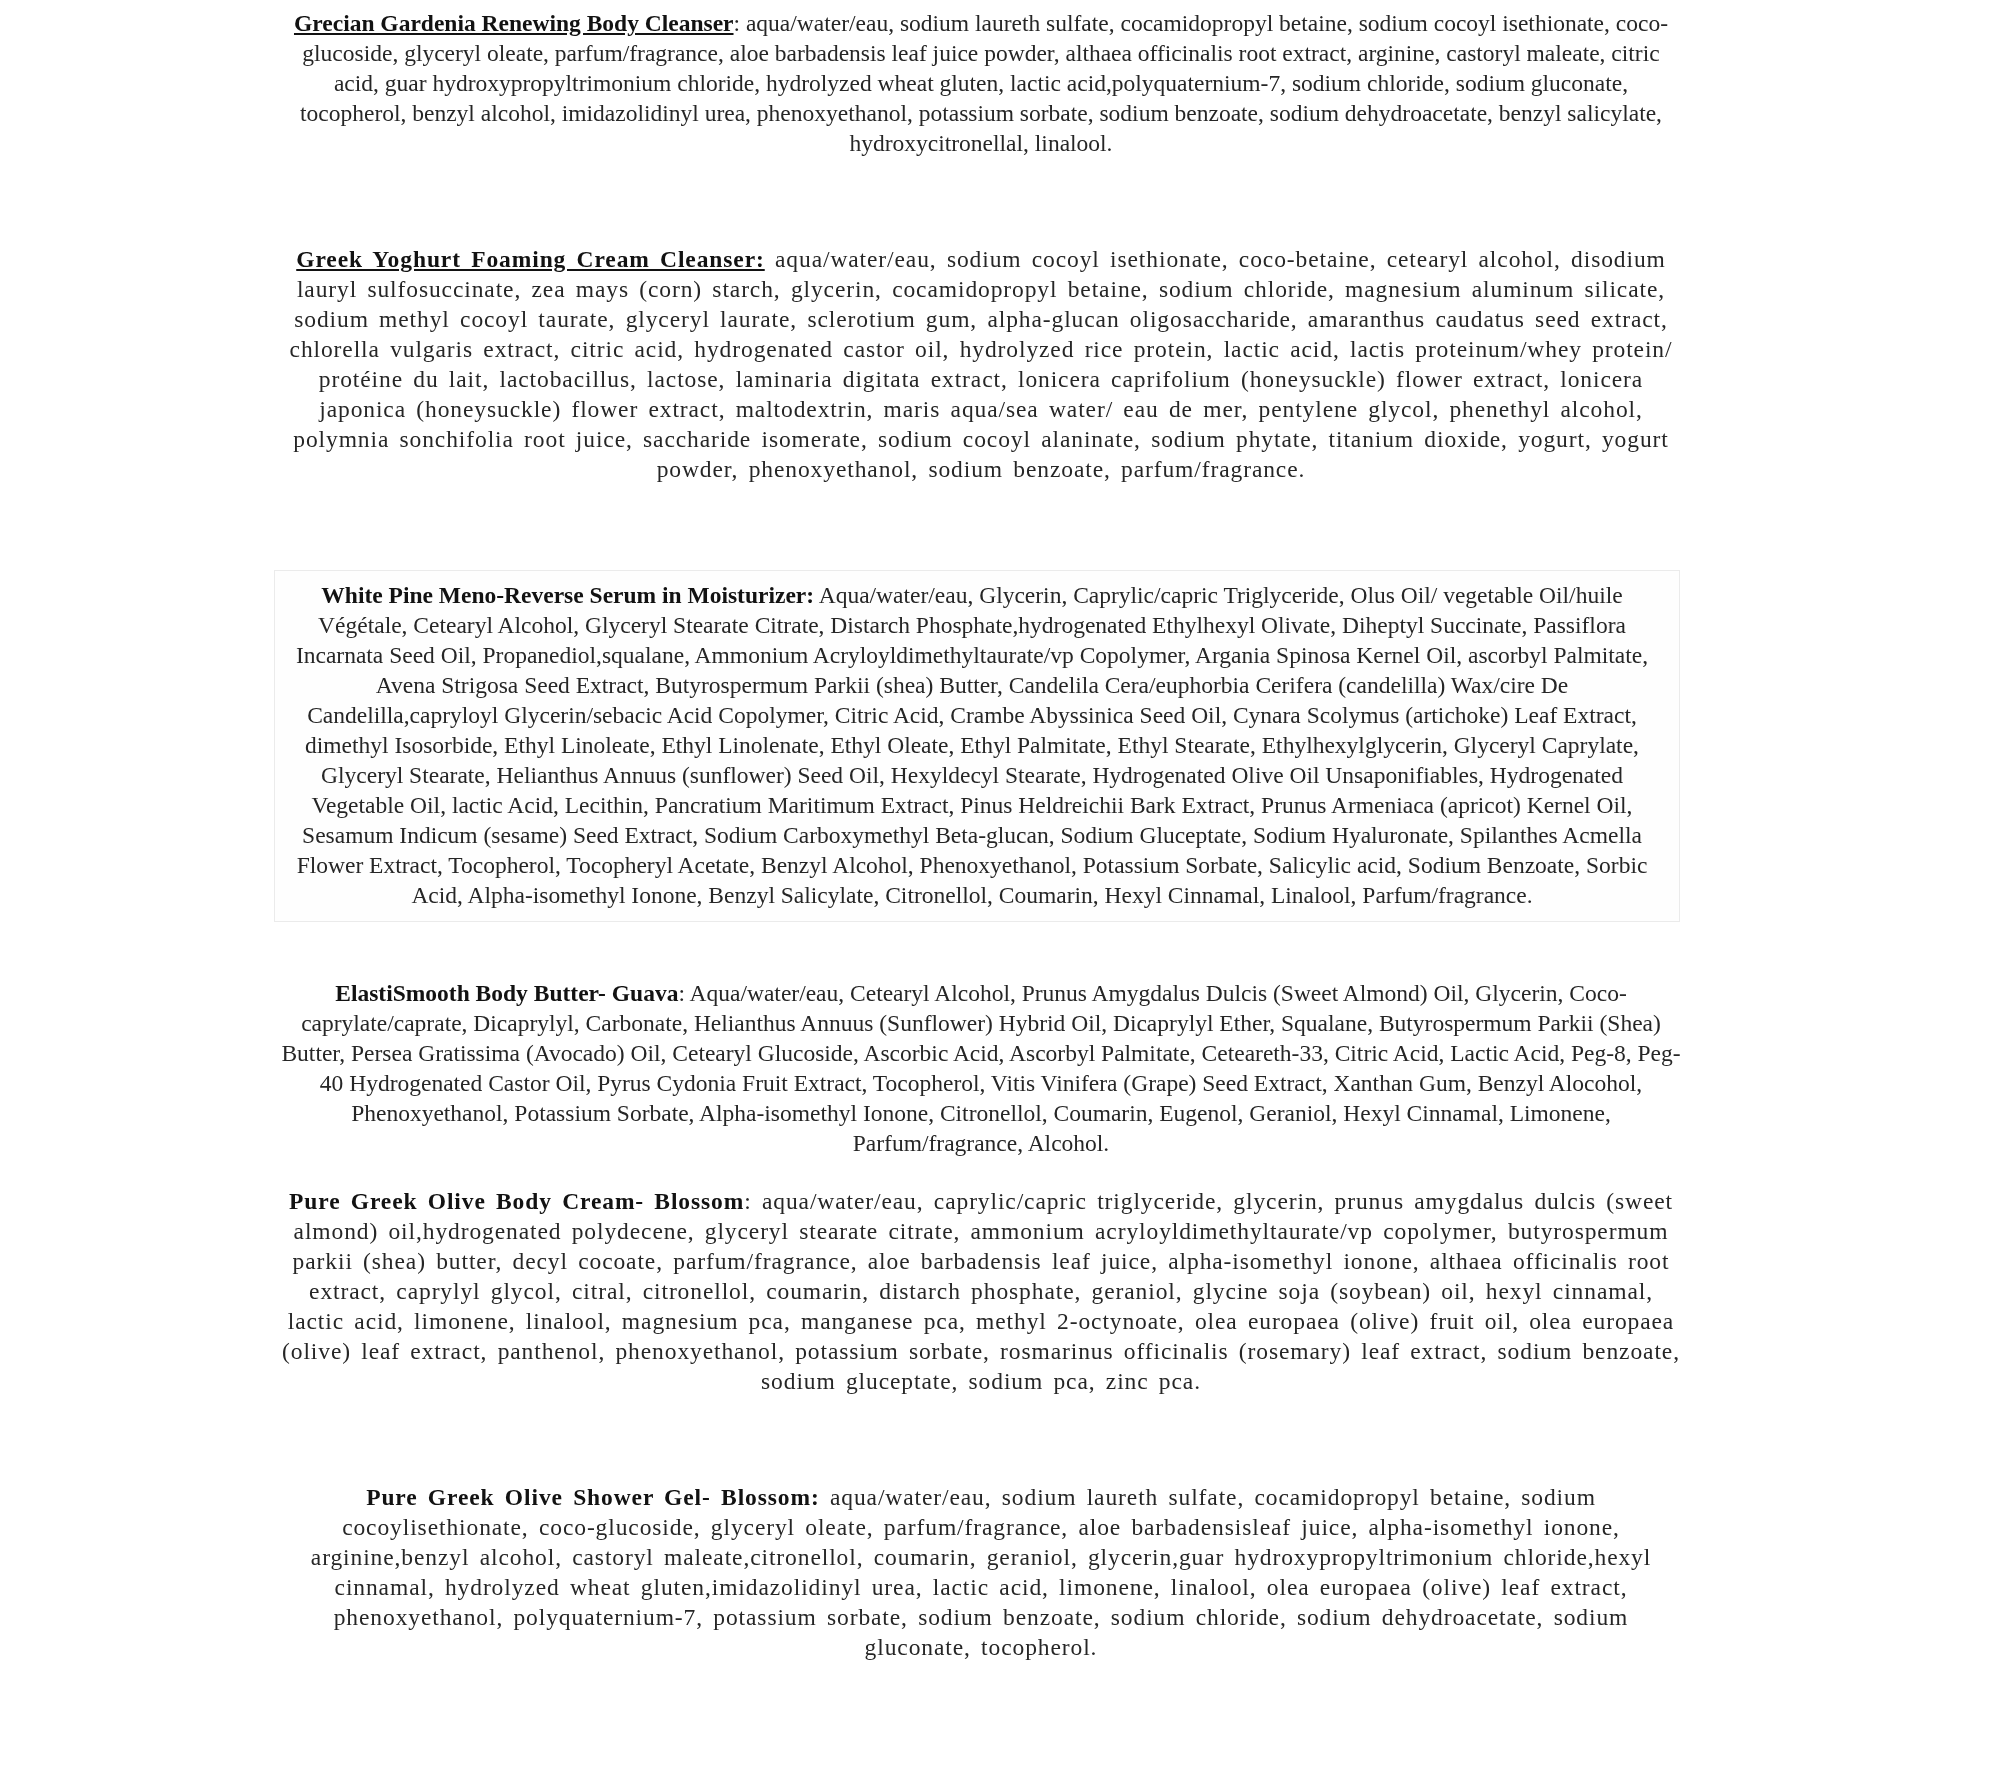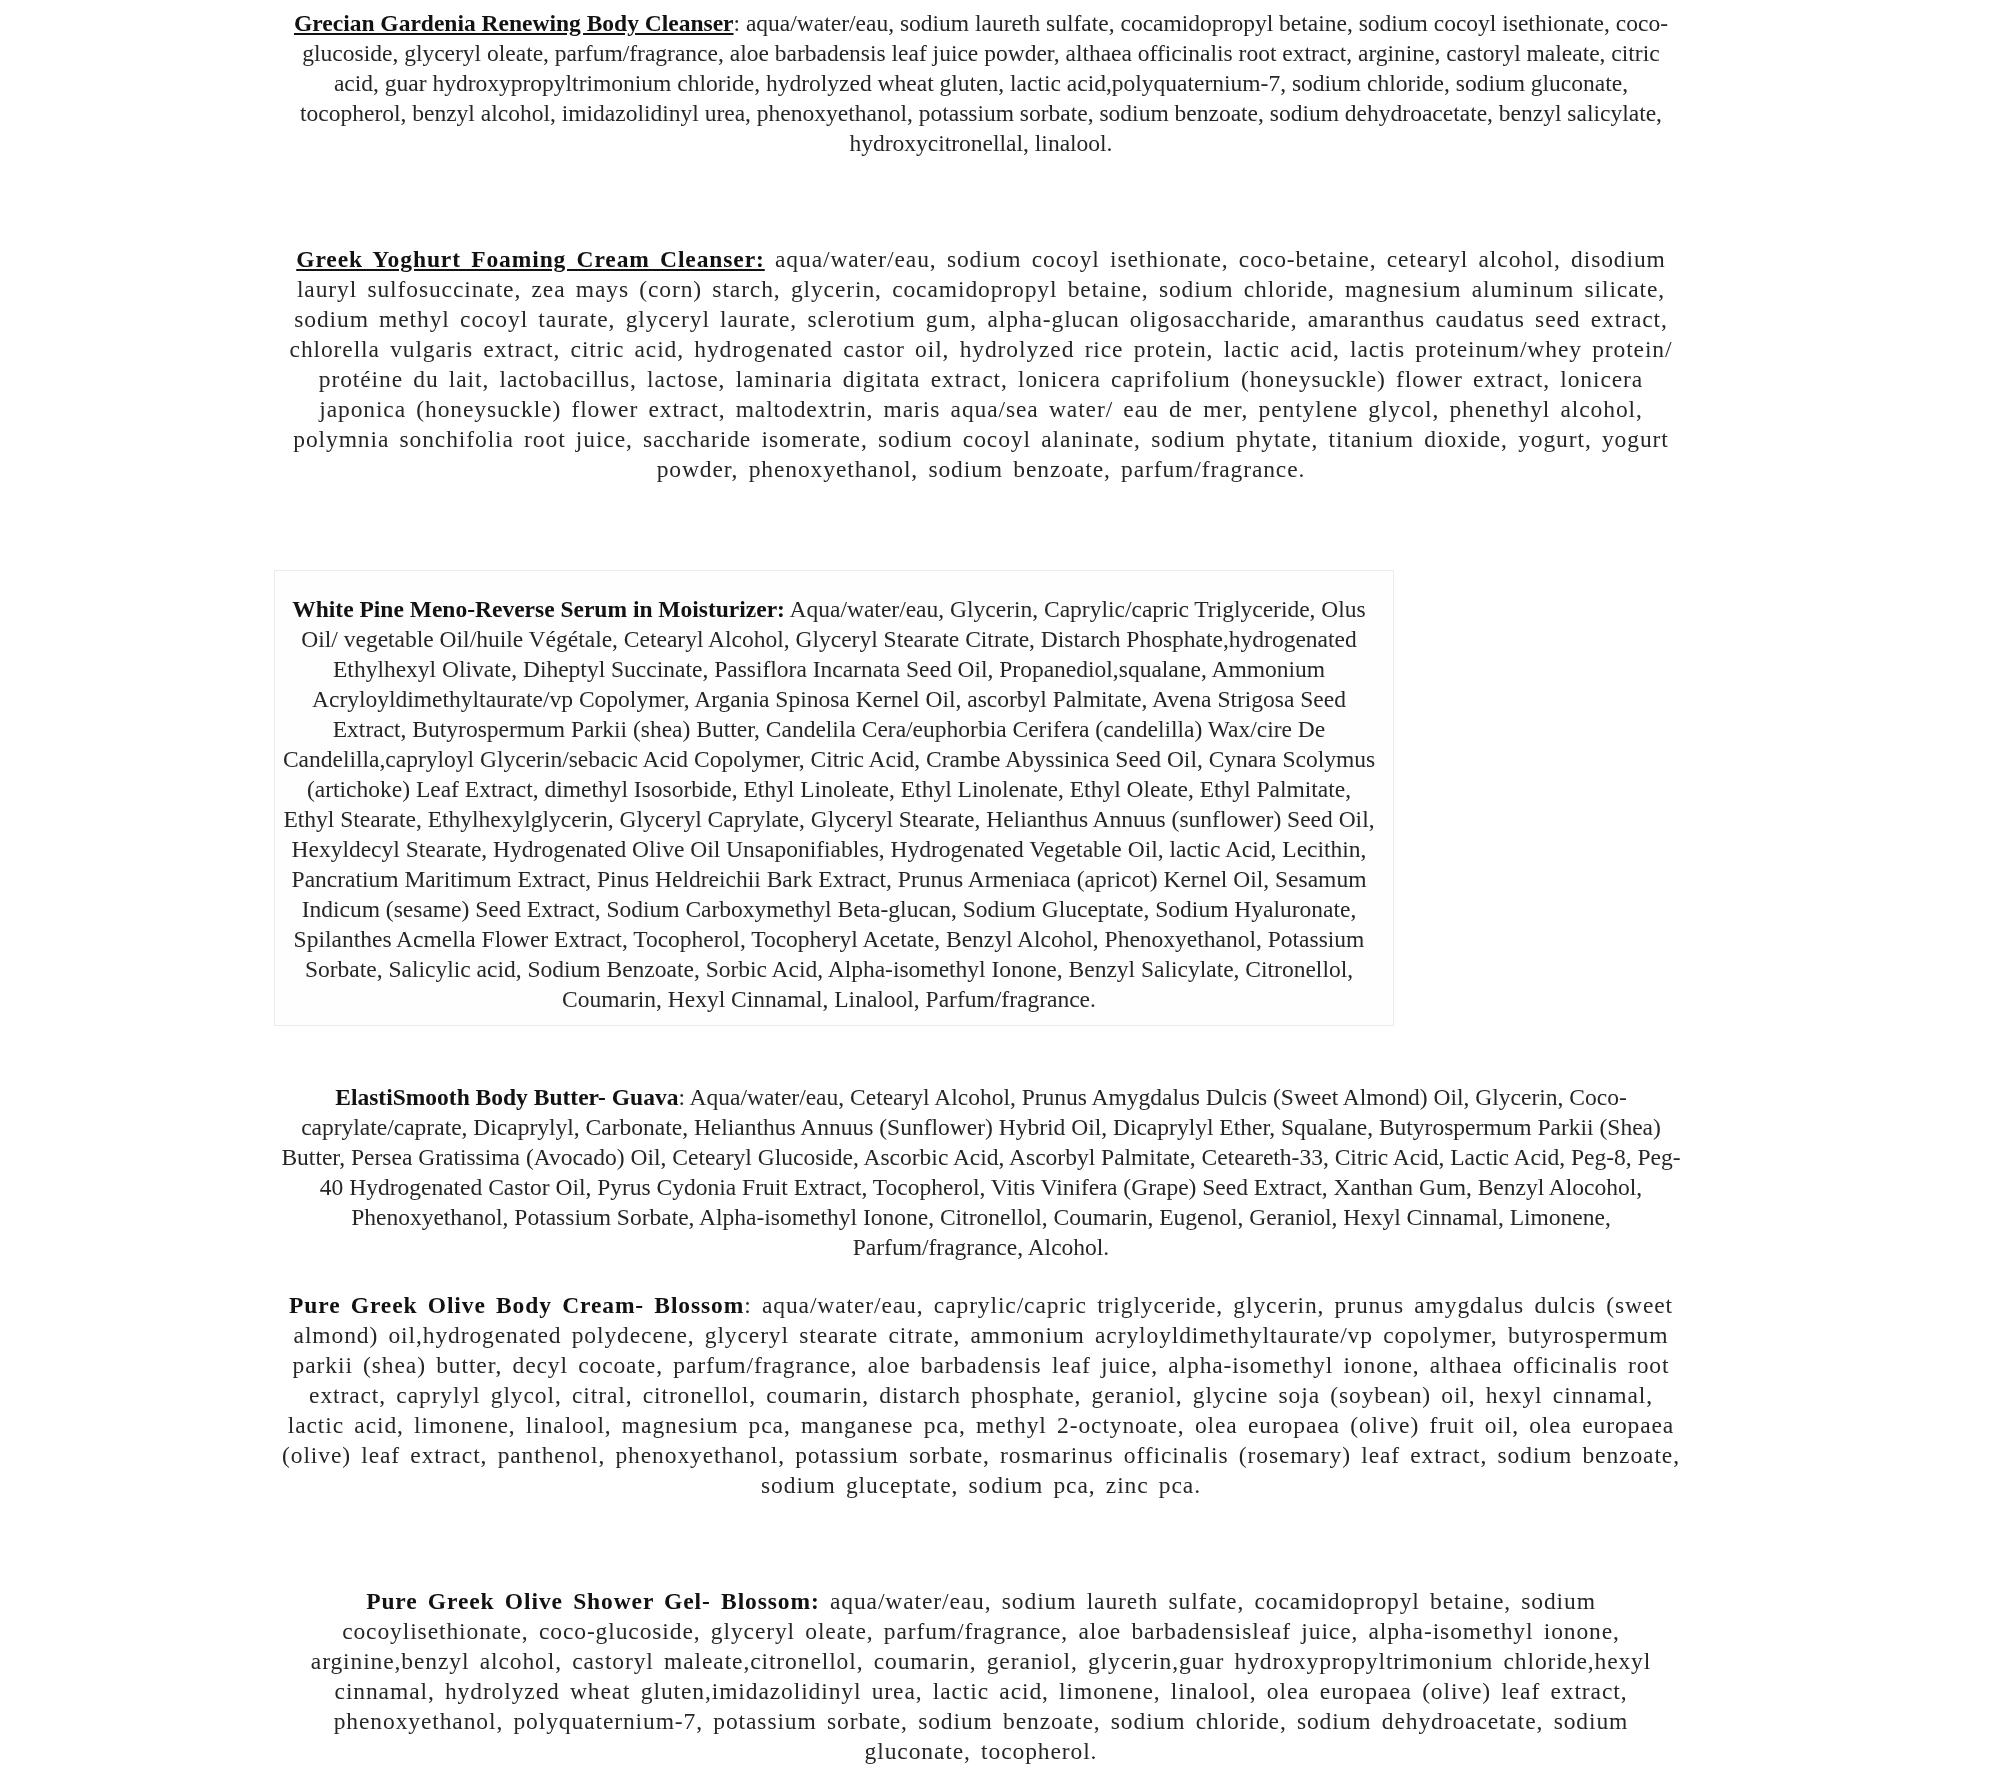--- a/index.html
+++ b/index.html
@@ -34,22 +34,22 @@
   
   p.product.spaced {
     letter-spacing: 0.9px;
     word-spacing: 3.5px;
   }
   
   .boxed-wrap {
     border: 1px solid #ebebeb;
     background: #fefefe;
     margin: 0 0 56px -7px;
-    padding: 23px 16px 11px 6px;
-    width: 1120px;
+    padding: 9px 16px 11px 6px;
+    width: 1406px;
     box-sizing: border-box;
   }
   .boxed-wrap p.product {
     margin: 0;
   }
   p.after-p2 { }
   p.after-p4 { margin-bottom: 28px; }
   p.after-p5 { }
   p.last { margin-bottom: 16px; }
 </style>

